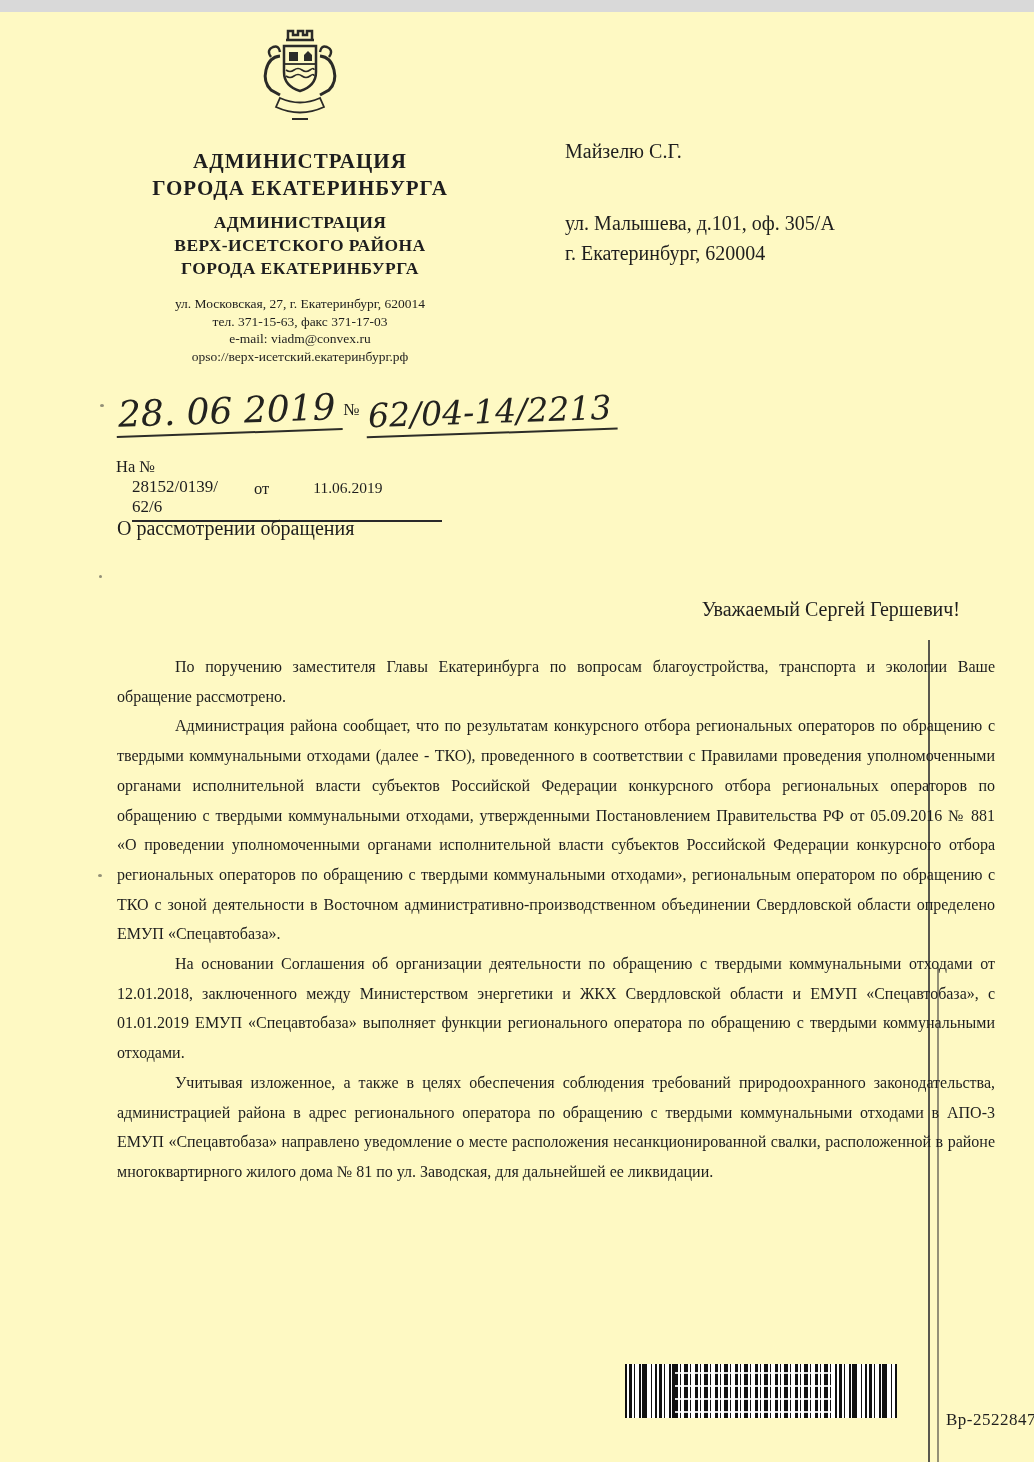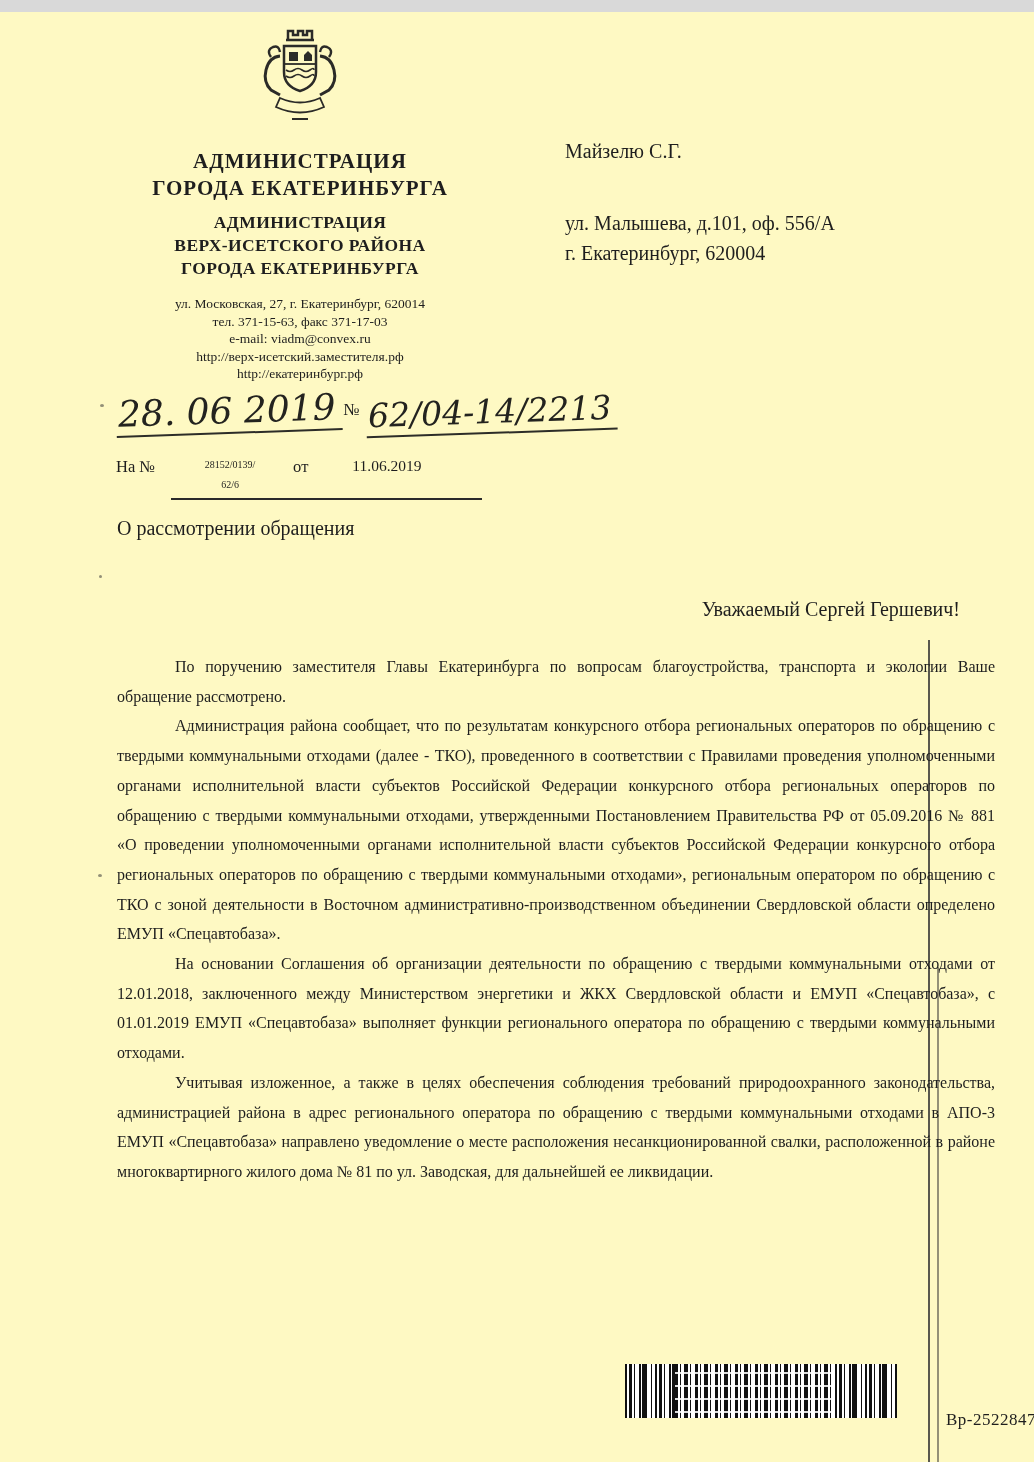--- a/index.html
+++ b/index.html
@@ -28,24 +28,24 @@
   .handwritten {
     display:inline-block;
     font-family:"DejaVu Serif", serif; font-style:italic; font-weight:500;
     font-size:36px; color:#23231f;
     transform:rotate(-2deg);
     border-bottom:2px solid #2d2d28; padding:0 6px 1px 2px;
   }
   .hw-number { font-size:33px; margin-left:2px; }
   .numero-sign { font-size:17px; vertical-align:8px; margin-left:2px; }
 
-  .reply-row { position:absolute; left:116px; top:443px; font-size:16.5px; display:flex; align-items:flex-start; }
+  .reply-row { position:absolute; left:116px; top:443px; font-size:16.5px; display:flex; align-items:flex-start;flex-direction:column; }
   .reply-label { padding-top:2px; }
   .reply-underlined { display:flex; margin-left:16px; border-bottom:2px solid #2a2a2a; padding-bottom:3px; }
-  .reply-num { font-size:10px; line-height:20px; min-width:118px;text-align:center; }
+  .reply-num { font-size:17px; line-height:20px; min-width:118px; }
   .reply-from { margin-left:4px; padding-top:2px; }
   .reply-date { font-size:15.5px; margin-left:44px; padding:2px 60px 0 0; }
 
   
   .subject { position:absolute; left:117px; top:505px; font-size:20px; }
   .salutation { position:absolute; left:160px; top:586px; width:800px; text-align:right; font-size:20px; }
 
   
   .body-text {
     position:absolute; left:117px; top:640px; width:878px;
@@ -120,29 +120,28 @@
     </div>
     <div class="org-sub">
       <div>АДМИНИСТРАЦИЯ</div>
       <div>ВЕРХ-ИСЕТСКОГО РАЙОНА</div>
       <div>ГОРОДА ЕКАТЕРИНБУРГА</div>
     </div>
     <div class="contact">
       <div>ул. Московская, 27, г. Екатеринбург, 620014</div>
       <div>тел. 371-15-63, факс 371-17-03</div>
       <div>e-mail: viadm@convex.ru</div>
-      <div>http://верх-исетский.заместителя.рф</div>
-      <div>http://екатеринбург.рф</div>
+      <div>opso://верх-исетский.екатеринбург.рф</div>
     </div>
   </div>
 
   <div class="lh-right">
     <div class="recipient-name">Майзелю С.Г.</div>
     <div class="recipient-address">
-      <div>ул. Малышева, д.101, оф. 556/А</div>
+      <div>ул. Малышева, д.101, оф. 305/А</div>
       <div>г. Екатеринбург, 620004</div>
     </div>
   </div>
 
   <div class="hw-row">
     <span class="handwritten">28. 06 2019</span><span class="numero-sign">№</span>
     <span class="handwritten hw-number">62/04-14/2213</span>
   </div>
 
   <div class="reply-row">

